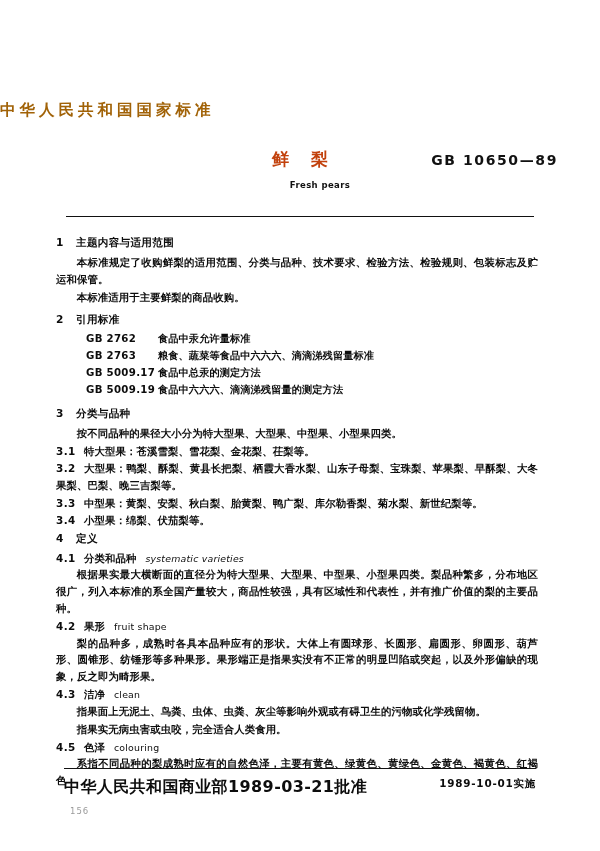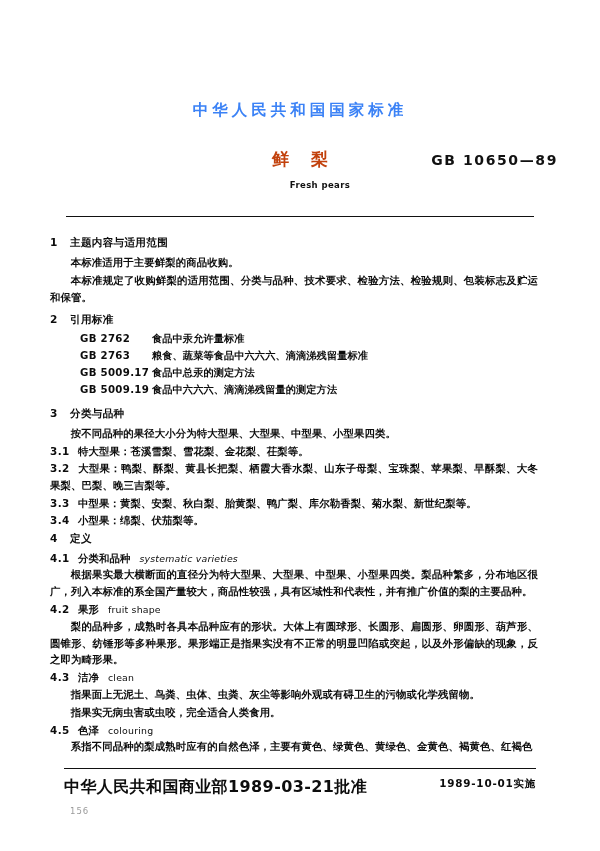--- a/index.html
+++ b/index.html
@@ -16,25 +16,25 @@
     font-family: "DejaVu Sans", "Liberation Sans", sans-serif;
     color: #0d0d0d;
     overflow: hidden;
   }
 
   
   .hdr-national {
     position: absolute;
     left: 0; right: 0;
     top: 100px;
-    text-align: center;
+    text-align: left;
     font-size: 15.5px;
     font-weight: bold;
     letter-spacing: 4px;
-    color: #3b82f6;
+    color: #a16207;
   }
   .title-row {
     position: absolute;
     left: 0; right: 0;
     top: 148px;
     height: 26px;
   }
   .doc-title {
     position: absolute;
     left: 0; right: 0;
@@ -81,21 +81,21 @@
     left: 64px;
     right: 64px;
     top: 768px;
     height: 0;
     border-top: 1.4px solid #111;
   }
 
   
   .body-area {
     position: absolute;
-    left: 50px;
+    left: 56px;
     right: 62px;
     top: 228px;
   }
   .sec-head {
     font-size: 10.6px;
     font-weight: bold;
     line-height: 1.5;
     margin: 7px 0 3px 0;
     letter-spacing: 0.3px;
   }
@@ -201,22 +201,22 @@
 
   <div class="doc-subtitle">Fresh pears</div>
 
   <div class="rule-top"></div>
 
   <div class="body-area">
 
     <div class="sec-head">
       <span class="num">1</span><span>主题内容与适用范围</span>
     </div>
+    <p class="para">本标准规定了收购鲜梨的适用范围、分类与品种、技术要求、检验方法、检验规则、包装标志及贮运和保管。</p>
     <p class="para">本标准适用于主要鲜梨的商品收购。</p>
-    <p class="para">本标准规定了收购鲜梨的适用范围、分类与品种、技术要求、检验方法、检验规则、包装标志及贮运和保管。</p>
 
     <div class="sec-head">
       <span class="num">2</span><span>引用标准</span>
     </div>
     <div class="ref-line">
       <span class="code">GB 2762</span><span>食品中汞允许量标准</span>
     </div>
     <div class="ref-line">
       <span class="code">GB 2763</span><span>粮食、蔬菜等食品中六六六、滴滴涕残留量标准</span>
     </div>

